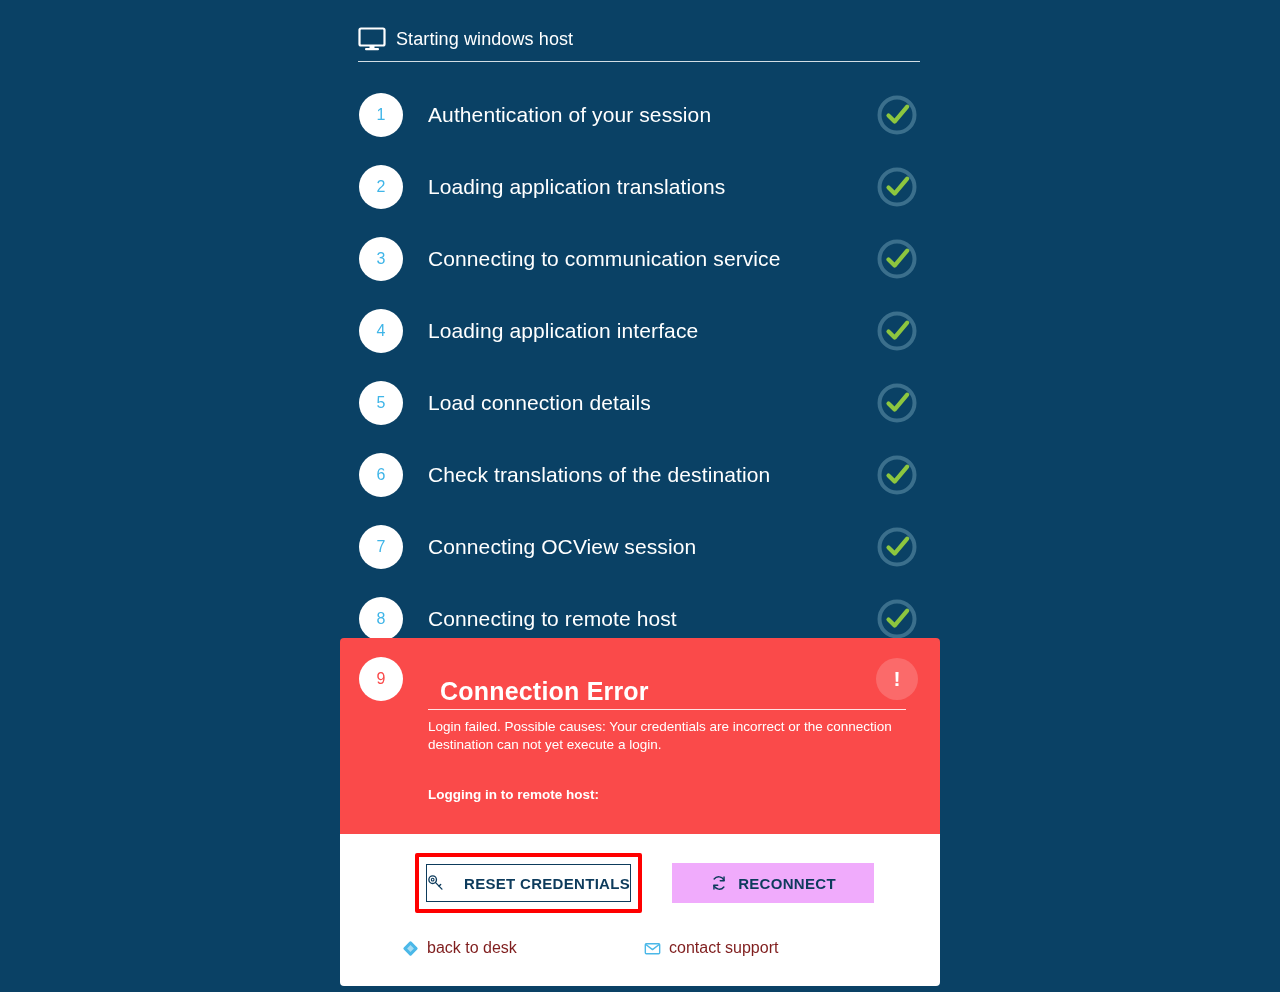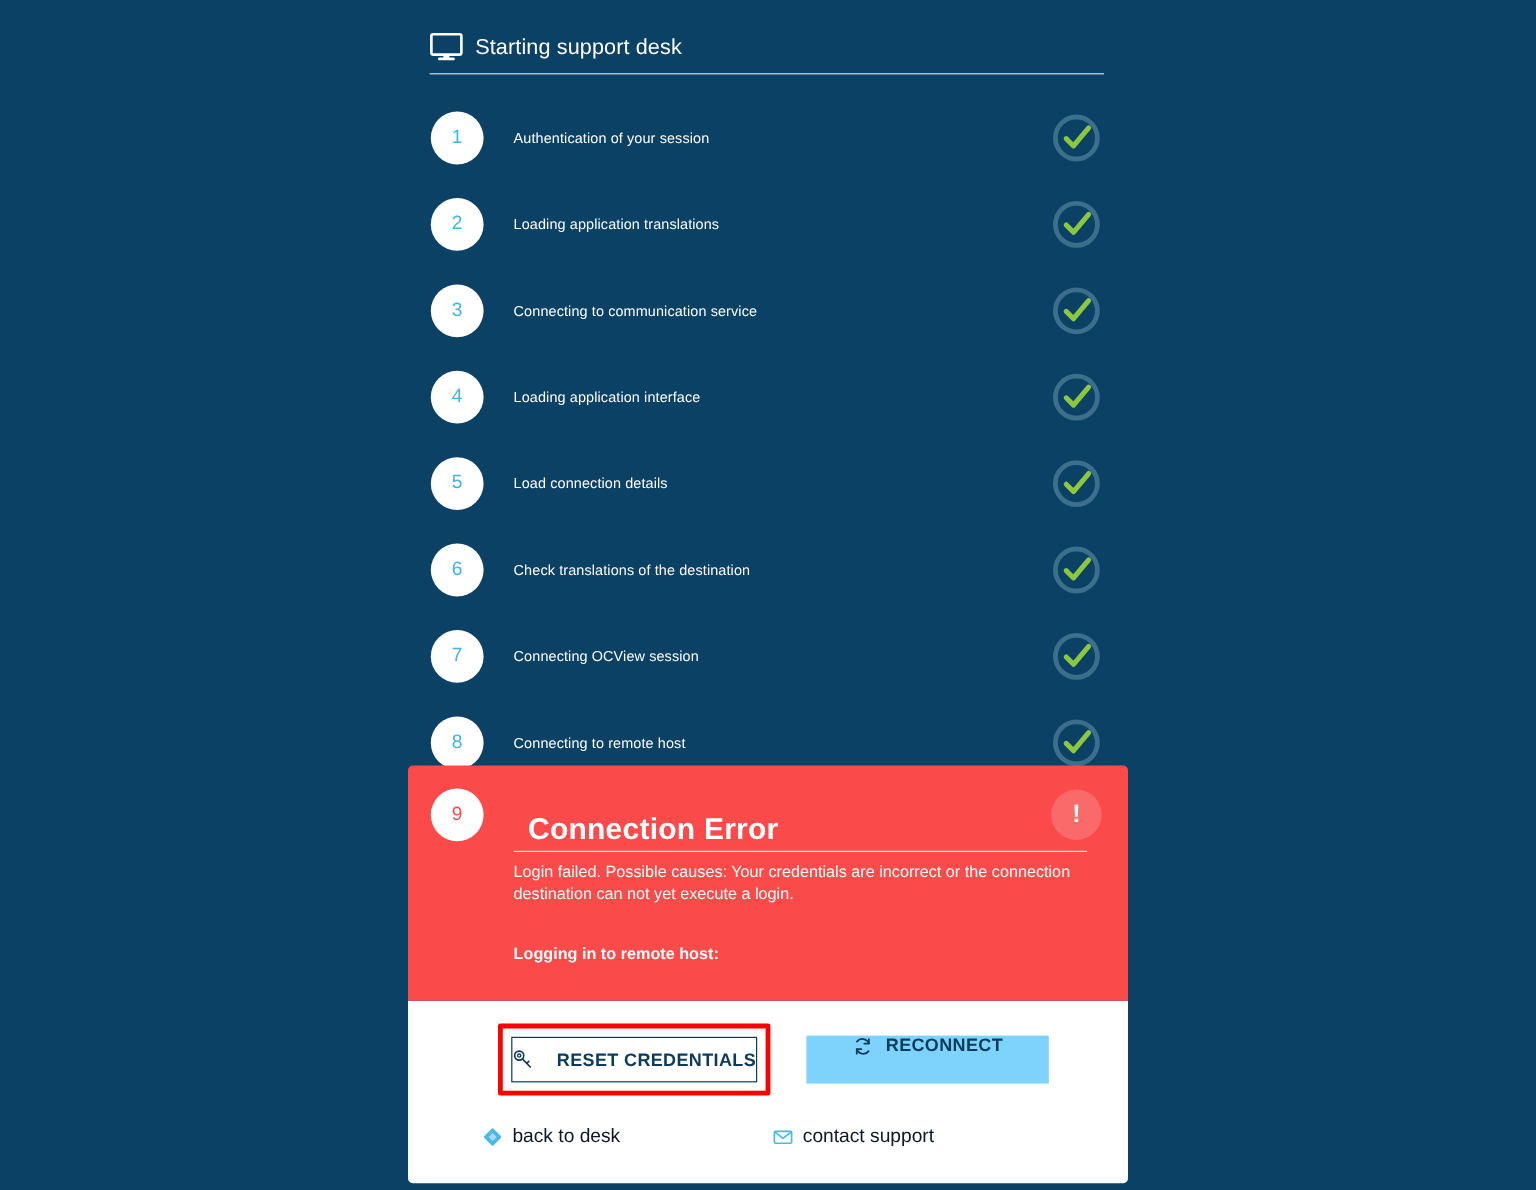--- a/index.html
+++ b/index.html
@@ -86,21 +86,21 @@
     font-size: 16px;
     color: #3fb5e8;
     font-weight: 400;
   }
   .step-label {
     position: absolute;
     left: 88px;
     top: 50%;
     transform: translateY(-50%);
     color: #ffffff;
-    font-size: 12px;
+    font-size: 21px;
     font-weight: 400;
     letter-spacing: .1px;
     white-space: nowrap;
   }
   .step-status {
     position: absolute;
     right: 22px;
     top: 50%;
     transform: translateY(-50%);
     width: 42px;
@@ -225,69 +225,70 @@
     color: #0d3b5c;
     font-family: "Liberation Sans", sans-serif;
     font-size: 15px;
     font-weight: bold;
     letter-spacing: .3px;
     cursor: pointer;
     padding: 0;
   }
   #reconnect-button {
     display: flex;
+    align-items: center;
     justify-content: center;
     gap: 10px;
     width: 202px;
     height: 40px;
     box-sizing: border-box;
-    background: #7dd3fc;
+    background: #f0abfc;
     border: none;
     color: #0d3b5c;
     font-family: "Liberation Sans", sans-serif;
     font-size: 15px;
     font-weight: bold;
     letter-spacing: .3px;
     cursor: pointer;
     padding: 0;
   }
   .btn-icon { width: 18px; height: 18px; flex: 0 0 auto; display: block; }
 
   #link-row {
     display: flex;
     align-items: center;
     padding-left: 62px;
     margin-top: 26px;
     height: 24px;
   }
   .footer-link {
     display: flex;
-    align-items: flex-start;
+    align-items: flex-end;
     gap: 8px;
-    color: #0f172a;
+    color: #7f1d1d;
     font-size: 16px;
     text-decoration: none;
     cursor: pointer;
     white-space: nowrap;
   }
   #link-back-to-desk { width: 242px; }
   .link-icon { width: 17px; height: 17px; flex: 0 0 auto; display: block; }
 </style>
 </head>
 <body>
 
 <div id="app-root">
 
   <div id="startup-header">
     <svg id="monitor-icon" viewBox="0 0 28 24">
       <rect x="1.5" y="1.5" width="25" height="17" rx="1.5" fill="none" stroke="#ffffff" stroke-width="2.2"></rect>
       <rect x="11.5" y="18.5" width="5" height="3" fill="#ffffff"></rect>
       <rect x="7" y="21" width="14" height="2.2" rx="1" fill="#ffffff"></rect>
     </svg>
-    <span id="startup-title">Starting support desk</span>
+    <span id="startup-title">Starting windows host</span>
   </div>
 </div>
 <div id="header-divider"></div>
 
 <div id="app-root-overlay" style="position:absolute;left:340px;top:0;width:600px;height:992px;">
 
   <div id="steps-list">
       <div class="step-row">
         <div class="step-badge">
           <span>1</span>

